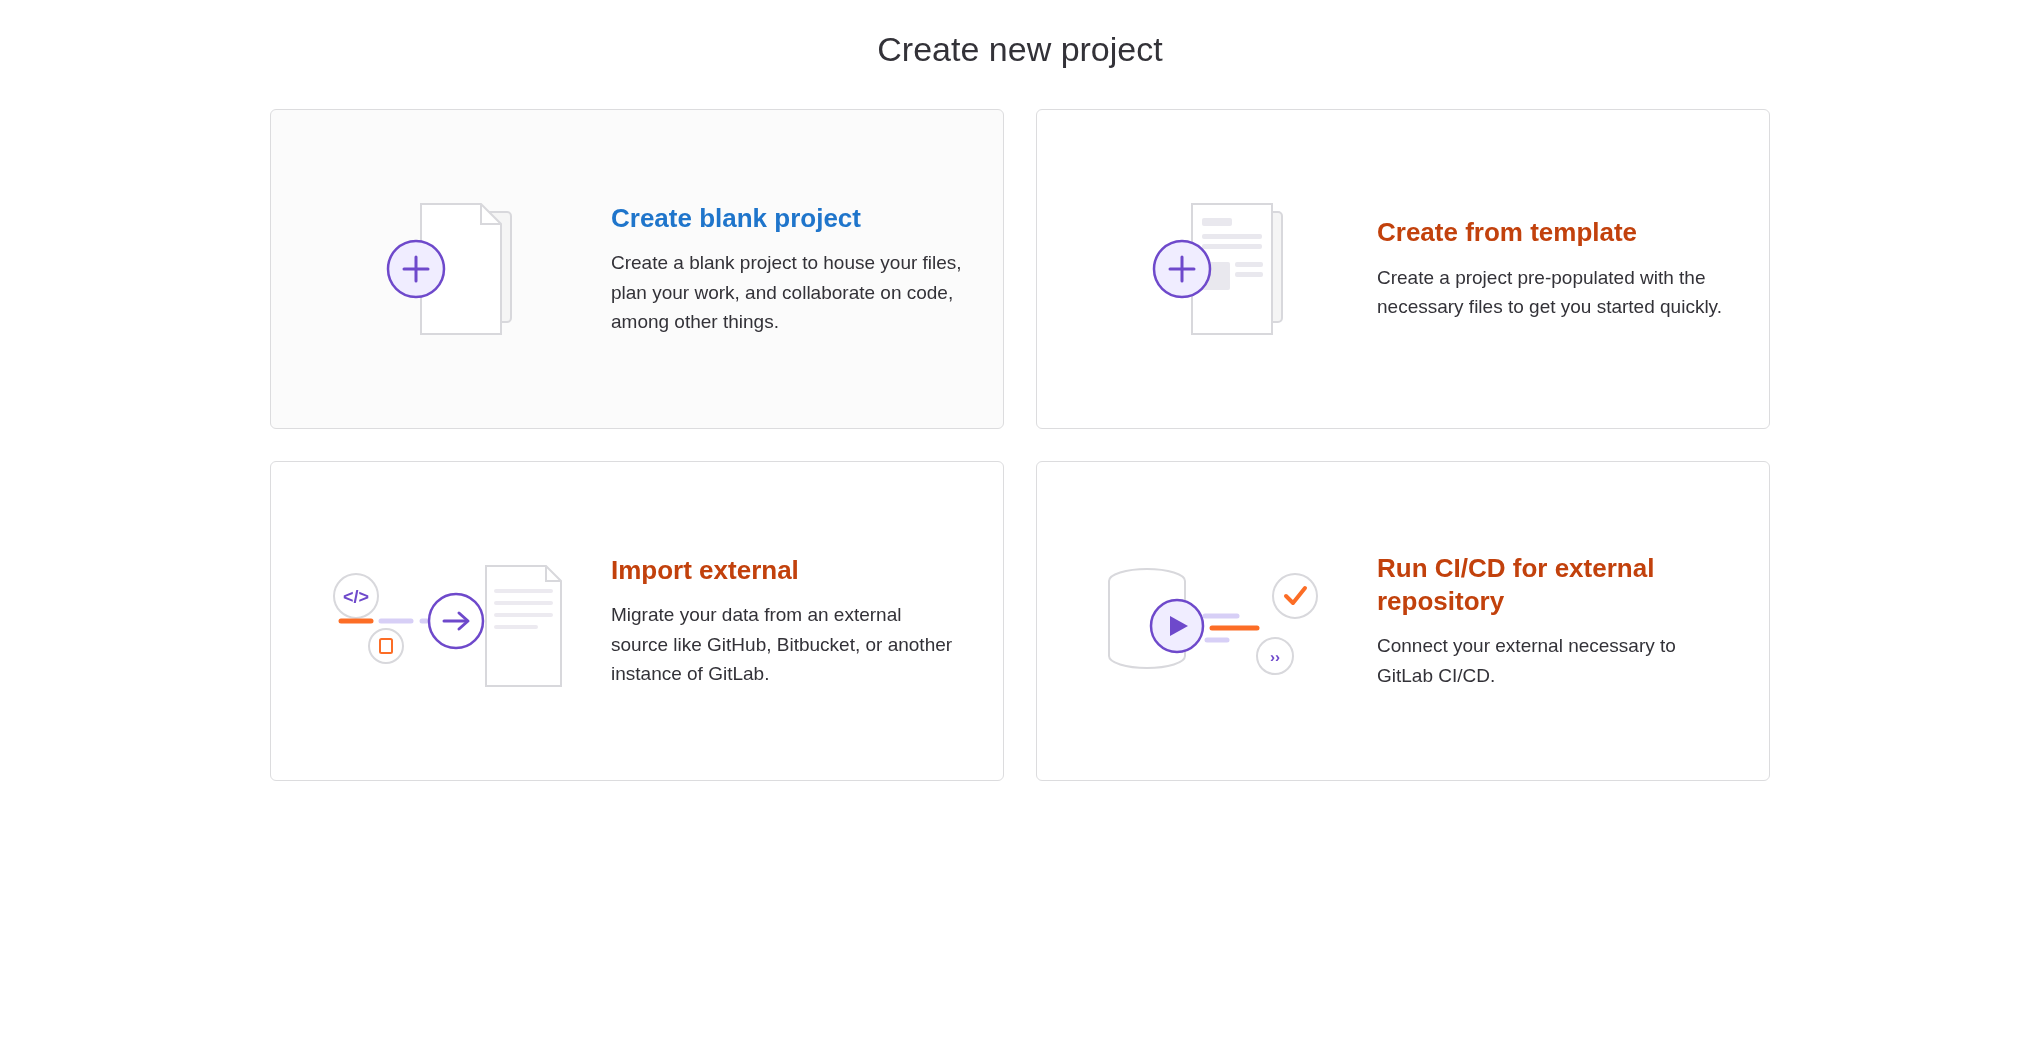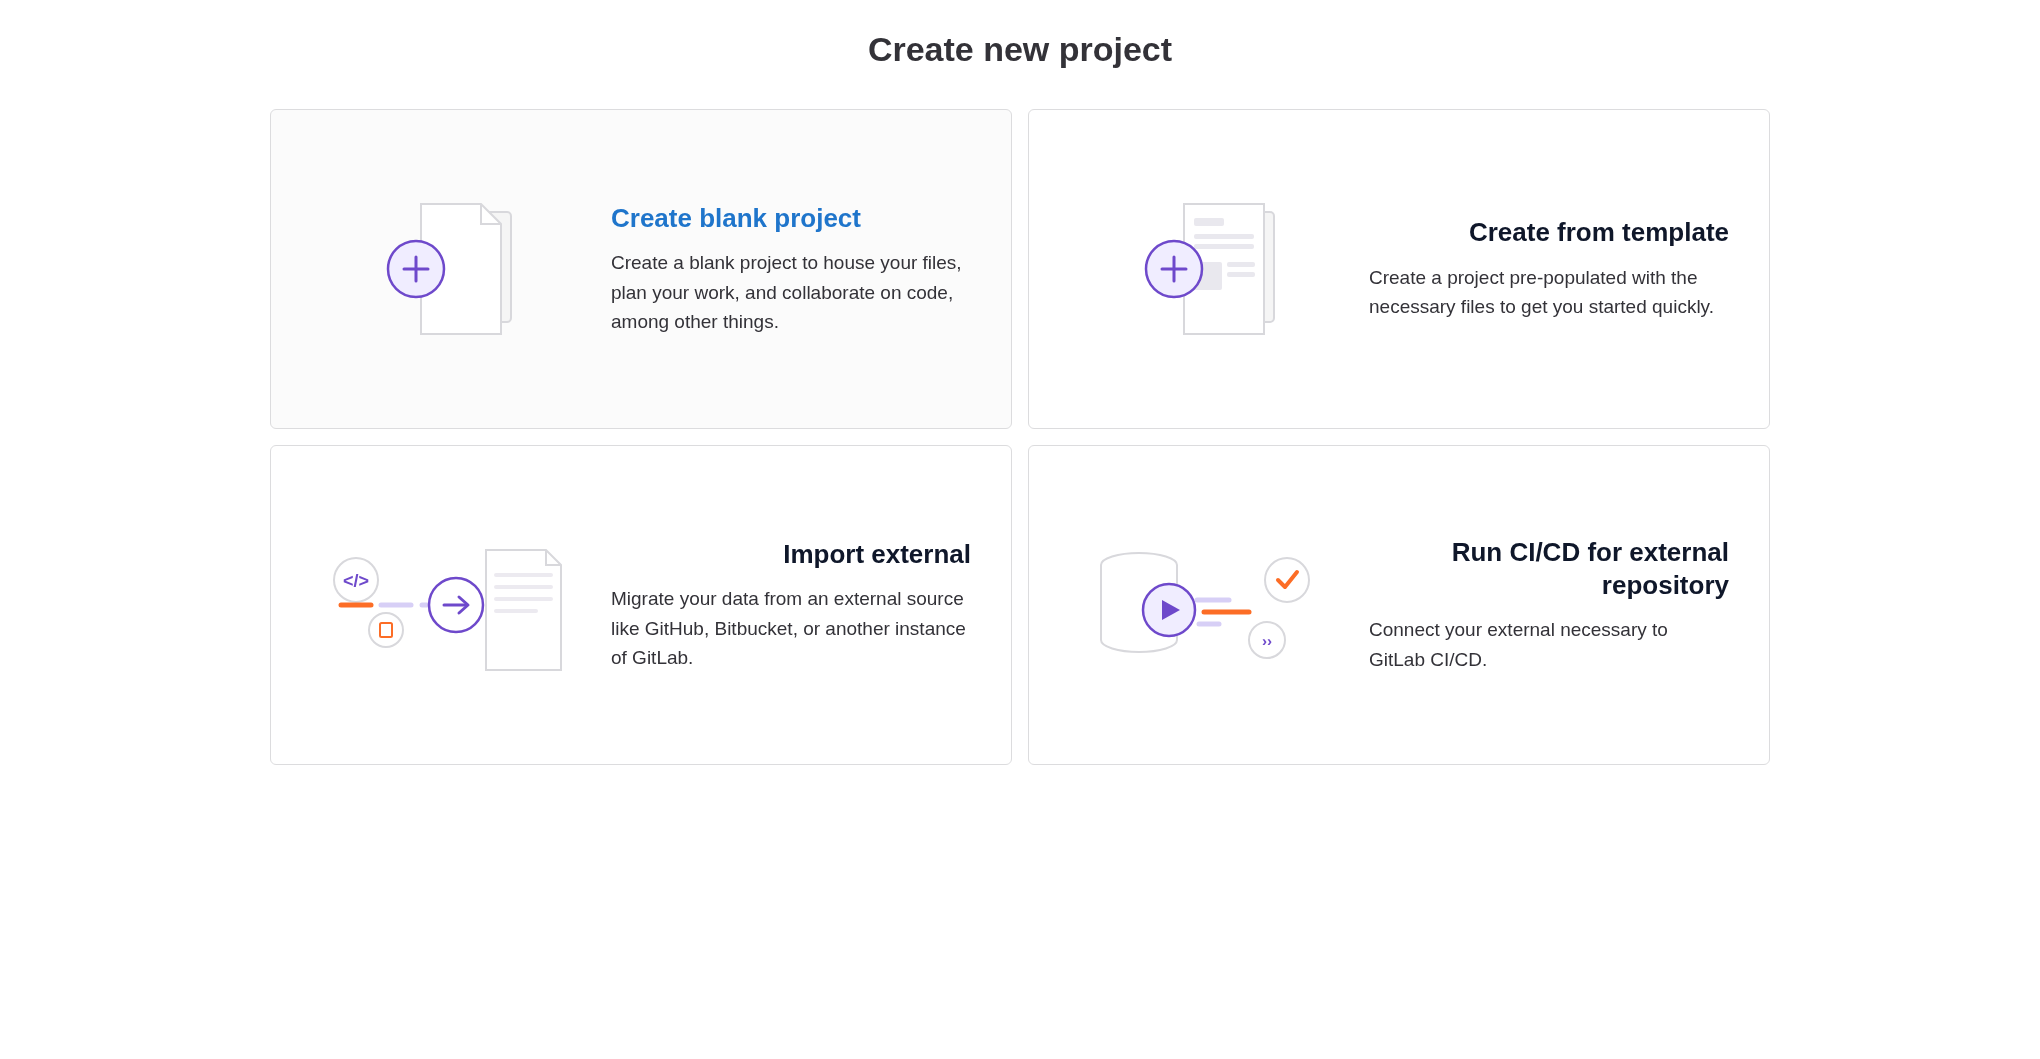--- a/index.html
+++ b/index.html
@@ -4,29 +4,29 @@
 <style>
   * { box-sizing: border-box; margin: 0; padding: 0; }
   body {
     font-family: -apple-system, BlinkMacSystemFont, "Segoe UI", Helvetica, Arial, sans-serif;
     color: #333238;
     background: #fff;
     padding: 20px 20px 40px 20px;
   }
   .page-title {
     font-size: 34px;
-    font-weight: 700;
+    font-weight: 400;
     text-align: center;
     color: #333238;
     margin: 10px 0 40px 0;
   }
   .cards-grid {
     display: grid;
     grid-template-columns: 1fr 1fr;
-    gap: 16px;
+    gap: 32px;
     max-width: 1500px;
     margin: 0 auto;
   }
   .card {
     display: flex;
     align-items: center;
     border: 1px solid #dcdcde;
     border-radius: 6px;
     background: #fff;
     padding: 50px 40px;
@@ -47,21 +47,21 @@
     flex: 1;
     padding-left: 20px;
   }
   .card-title {
     font-size: 26px;
     font-weight: 700;
     margin-bottom: 14px;
     line-height: 1.25;
   }
   .card-title.link-blue { color: #1f75cb; }
-  .card-title.link-purple { color: #0f172a; text-align: right; }
+  .card-title.link-purple { color: #c2410c; }
   .card-desc {
     font-size: 19px;
     line-height: 1.55;
     color: #333238;
     max-width: 360px;
   }
 </style>
 </head>
 <body>
 

